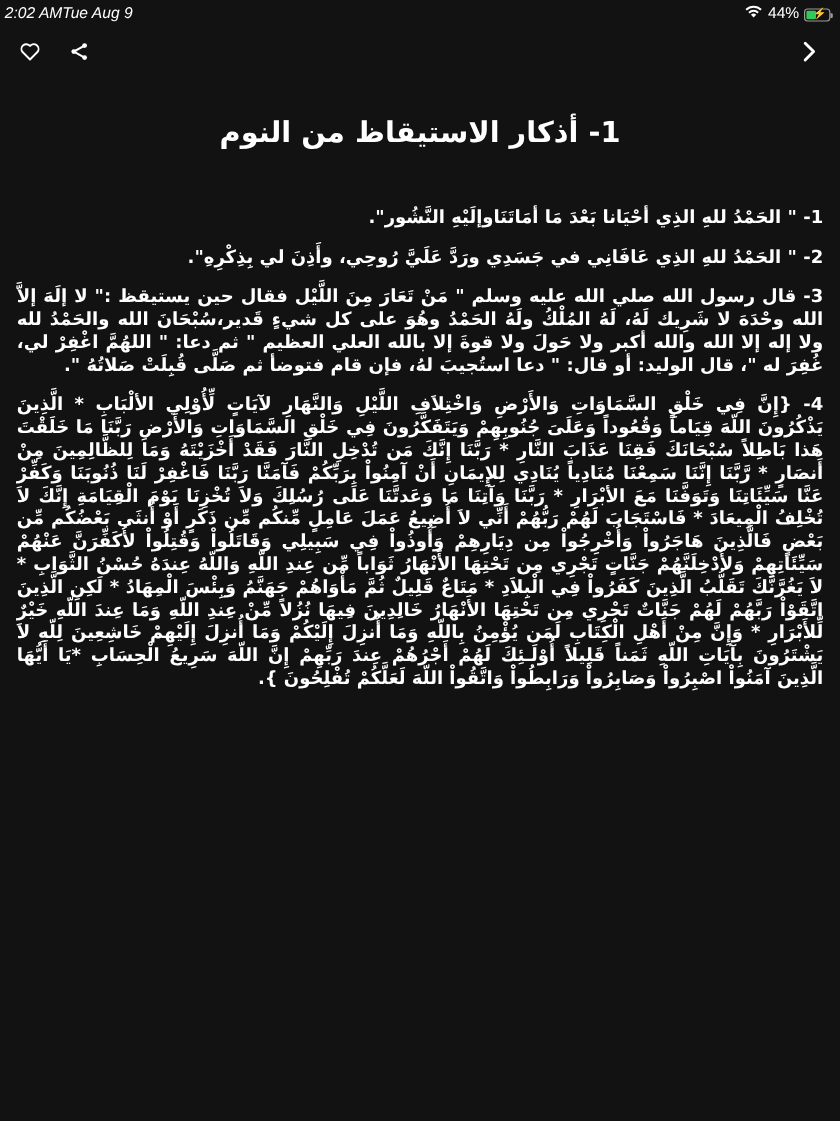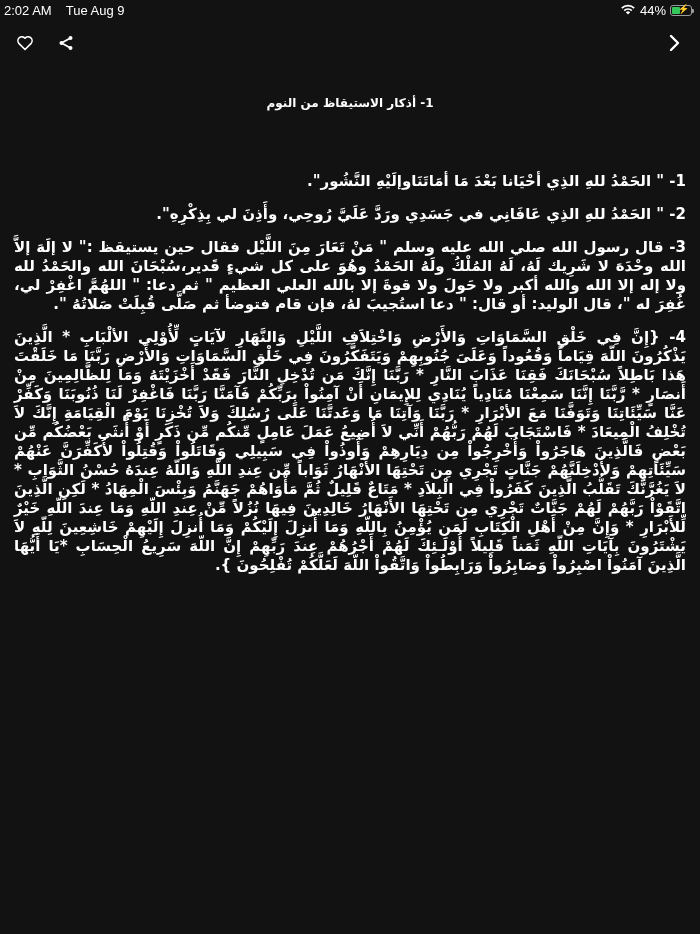--- a/index.html
+++ b/index.html
@@ -1,33 +1,33 @@
 <!DOCTYPE html>
 <html><head>
 <meta charset="utf-8">
 <style>
   * { box-sizing: border-box; margin: 0; padding: 0; }
   html, body { width: 700px; height: 934px; background: #121212; overflow: hidden; }
   body { font-family: "DejaVu Sans", sans-serif; color: #ffffff; position: relative; }
 
   .status-bar { position: absolute; top: 0; left: 0; width: 700px; height: 20px; display: flex; align-items: center; justify-content: space-between; padding: 0 4px; font-family: "Liberation Sans", sans-serif; font-size: 13px; color: #fff; }
-  .status-left { display: flex; gap: 14px; padding-left: 0; }
-  .status-right { display: flex; align-items: center; gap: 4px; padding-right: 4px; }
+  .status-left { display: flex; padding-left: 0; font-style: italic; }
+  .status-right { display: flex; align-items: flex-end; gap: 4px; padding-right: 4px; }
   .battery { width: 22px; height: 11px; border: 1px solid #9a9a9a; border-radius: 3px; position: relative; padding: 1px; }
   .battery::after { content: ""; position: absolute; right: -3px; top: 3px; width: 2px; height: 4px; background: #9a9a9a; border-radius: 0 1px 1px 0; }
   .battery-fill { height: 100%; background: #34c759; border-radius: 1px; position: relative; }
   .bolt { position: absolute; left: 7px; top: -2px; font-size: 9px; color: #111; }
 
   .nav-bar { position: absolute; top: 28px; left: 0; width: 700px; height: 34px; }
   .nav-btn { position: absolute; top: 5px; width: 24px; height: 24px; display: flex; align-items: center; justify-content: center; cursor: pointer; }
   .heart-btn { left: 13px; }
   .share-btn { left: 54px; }
   .next-btn { right: 14px; }
 
-  .title { position: absolute; top: 96px; left: 0; width: 700px; text-align: center; font-size: 12px; font-weight: bold; direction: rtl; }
+  .title { position: absolute; top: 96px; left: 0; width: 700px; text-align: center; font-size: 24px; font-weight: bold; direction: rtl; }
 
   .content { position: absolute; top: 172px; left: 14px; right: 14px; direction: rtl; text-align: justify; font-size: 15px; font-weight: bold; line-height: 19px; }
   .para { margin-bottom: 14px; }
 </style>
 </head>
 <body>
 
 <div class="status-bar">
   <div class="status-left">
     <span>2:02 AM</span>

